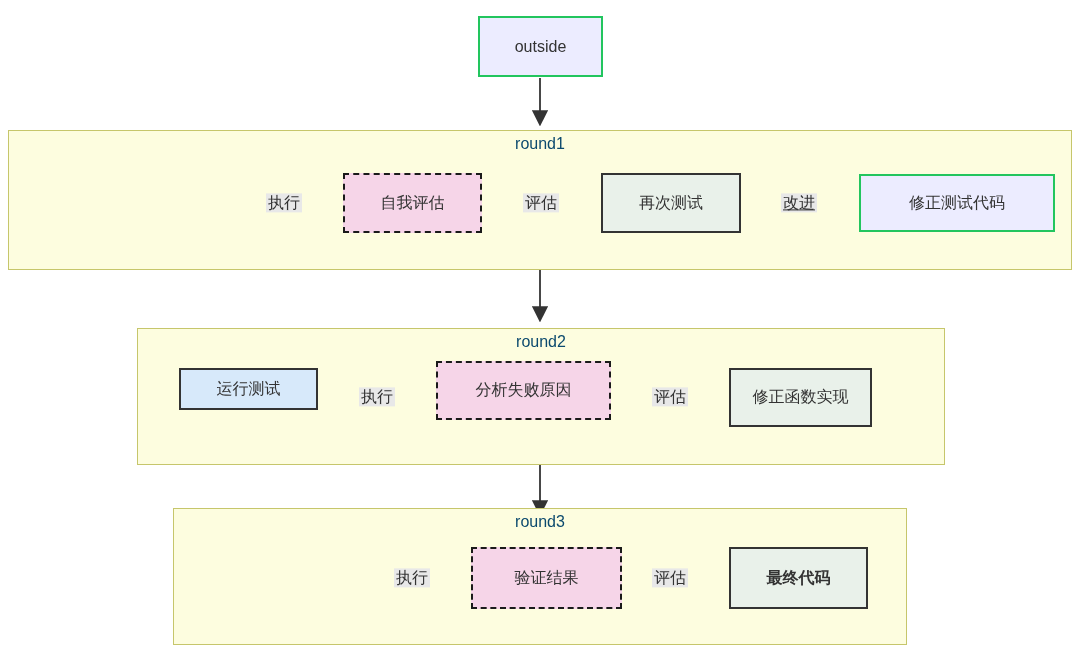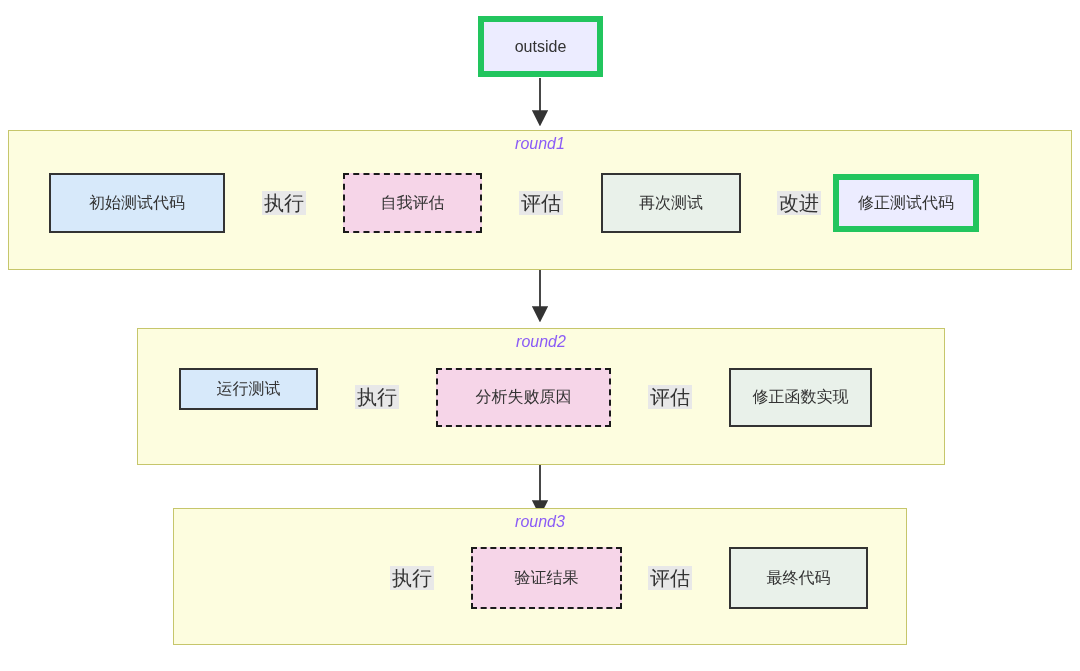--- a/index.html
+++ b/index.html
@@ -8,35 +8,35 @@
     background:#ffffff; overflow:hidden;
     font-family:"Liberation Sans","DejaVu Sans",sans-serif;
     color:#333333;
   }
   .node {
     position:absolute; box-sizing:border-box;
     display:flex; align-items:center; justify-content:center;
     font-size:16px; color:#333333; text-align:center;
     background:#ffffff;
   }
-  .node-lavender { background:#ECECFF; border:6px solid #22c55e; }
+  .node-lavender { background:#ECECFF; border:2px solid #22c55e; }
   .node-blue     { background:#D7E9FA; border:2px solid #333333; }
   .node-pink     { background:#F6D5E8; border:2px dashed #1a1a1a; }
   .node-green    { background:#E9F1EA; border:2px solid #333333; }
   .round {
     position:absolute; box-sizing:border-box;
     background:#FDFDDF; border:1.5px solid #C6C66B;
   }
   .round-title {
     position:absolute; top:4px; left:50%; transform:translateX(-50%);
-    font-size:16px; color:#8b5cf6; white-space:nowrap;font-style:italic;
+    font-size:16px; color:#0c4a6e; white-space:nowrap;
   }
   .edge-label {
     position:absolute; transform:translate(-50%,-50%);
-    background:#E8E8E8; padding:0 2px; font-size:20px;
+    background:#E8E8E8; padding:0 2px; font-size:16px;
     color:#333333; white-space:nowrap; line-height:1.2;
   }
   #wires { position:absolute; left:0; top:0; pointer-events:none; }
 </style>
 </head>
 <body>
 
 <div id="canvas">
 
   <svg id="wires" width="1080" height="671">
@@ -57,39 +57,38 @@
     <line x1="610" y1="396" x2="723" y2="396" stroke="#333333" stroke-width="1.5" marker-end="url(#arrow)"></line>
 
     <line x1="352" y1="589" x2="465" y2="589" stroke="#333333" stroke-width="1.5" marker-end="url(#arrow)"></line>
     <line x1="610" y1="589" x2="723" y2="589" stroke="#333333" stroke-width="1.5" marker-end="url(#arrow)"></line>
   </svg>
 
   <div class="node node-lavender" style="left:478px; top:16px; width:125px; height:61px;">outside</div>
 
   <div class="round" style="left:8px; top:130px; width:1064px; height:140px;">
     <span class="round-title">round1</span>
-    <div class="node node-blue" style="left:40px; top:42px; width:176px; height:60px;">初始测试代码</div>
     <div class="node node-pink" style="left:334px; top:42px; width:139px; height:60px;">自我评估</div>
     <div class="node node-green" style="left:592px; top:42px; width:140px; height:60px;">再次测试</div>
-    <div class="node node-lavender" style="left:824px; top:43px; width:146px; height:58px;">修正测试代码</div>
+    <div class="node node-lavender" style="left:850px; top:43px; width:196px; height:58px;">修正测试代码</div>
     <span class="edge-label" style="left:275px; top:72px;">执行</span>
     <span class="edge-label" style="left:532px; top:72px;">评估</span>
-    <span class="edge-label" style="left:790px; top:72px;">改进</span>
+    <span class="edge-label" style="left:790px; top:72px;text-decoration:underline;">改进</span>
   </div>
 
   <div class="round" style="left:137px; top:328px; width:808px; height:137px;">
     <span class="round-title">round2</span>
     <div class="node node-blue" style="left:41px; top:39px; width:139px; height:42px;">运行测试</div>
-    <div class="node node-pink" style="left:298px; top:39px; width:175px; height:59px;">分析失败原因</div>
+    <div class="node node-pink" style="left:298px; top:32px; width:175px; height:59px;">分析失败原因</div>
     <div class="node node-green" style="left:591px; top:39px; width:143px; height:59px;">修正函数实现</div>
     <span class="edge-label" style="left:239px; top:68px;">执行</span>
     <span class="edge-label" style="left:532px; top:68px;">评估</span>
   </div>
 
   <div class="round" style="left:173px; top:508px; width:734px; height:137px;">
     <span class="round-title">round3</span>
     <div class="node node-pink" style="left:297px; top:38px; width:151px; height:62px;">验证结果</div>
-    <div class="node node-green" style="left:555px; top:38px; width:139px; height:62px;">最终代码</div>
+    <div class="node node-green" style="left:555px; top:38px; width:139px; height:62px;font-weight:bold;">最终代码</div>
     <span class="edge-label" style="left:238px; top:69px;">执行</span>
     <span class="edge-label" style="left:496px; top:69px;">评估</span>
   </div>
 
 </div>
 
 </body></html>

